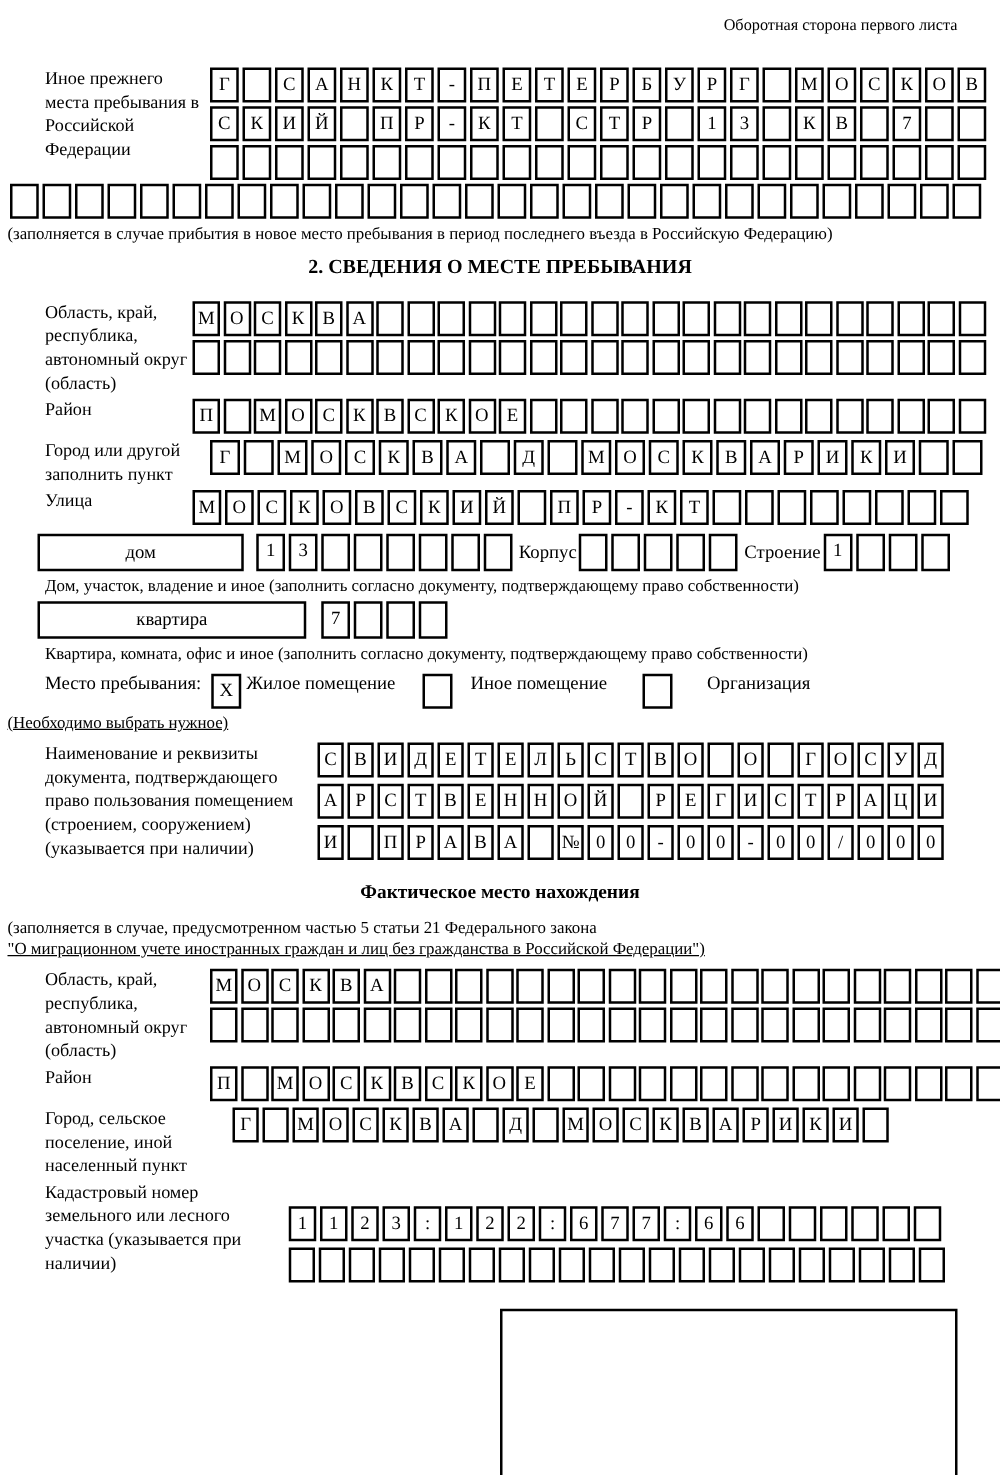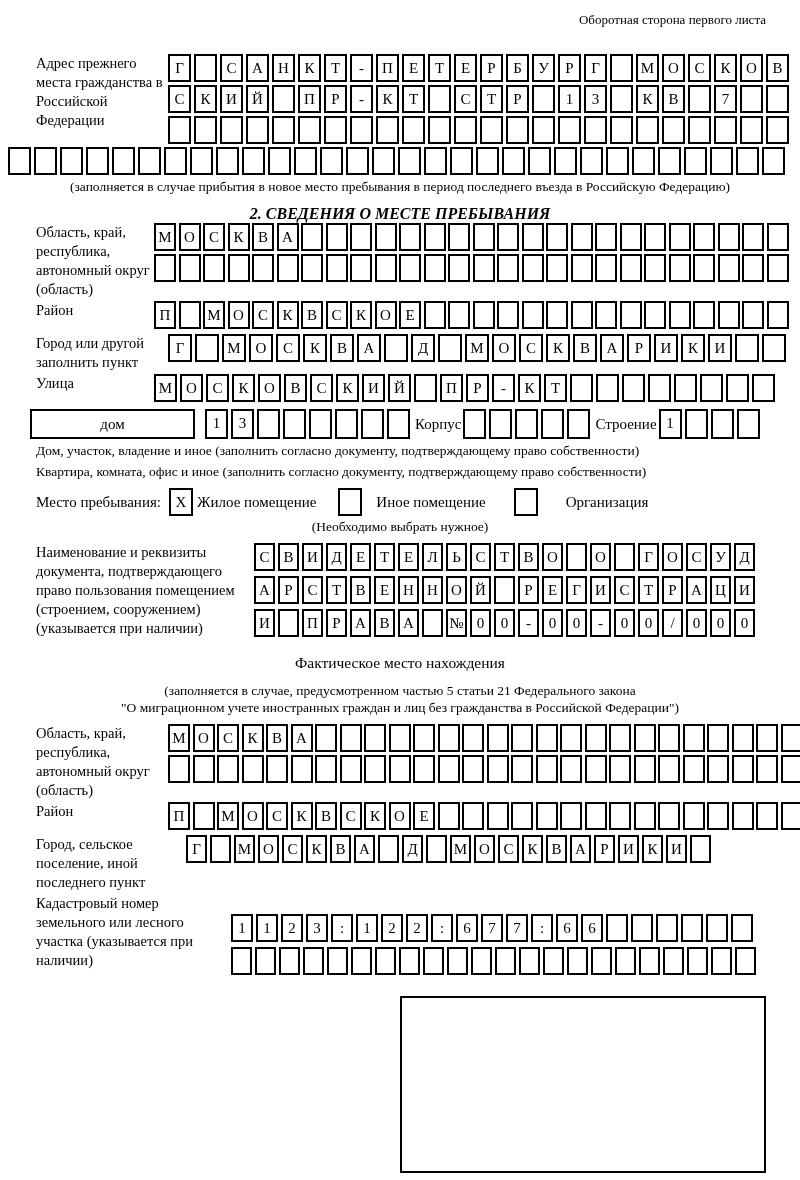--- a/index.html
+++ b/index.html
@@ -25,49 +25,49 @@
   .g24{--w:23px;--g:3px;}
   .g30{--w:23px;--g:3px;margin-left:-28px;}
   .g26{--w:22px;--g:2.5px;}
   .g23{--w:24px;--g:3px;}
   .gdoc{--w:21px;--g:3px;}
   .ghouse{--w:23px;--g:3px;}
   .gcad{--w:22px;--g:3px;}
   .g22{--w:21px;--g:3px;}
 
   .note{font-size:13.5px;line-height:17px;}
-  .note-center{text-align:center;margin-left:-30px;}
-  .sec-title{text-align:center;font-weight:bold;font-size:16px;margin:10px 0 0 -30px;font-style:italic;}
-  .sub-title{text-align:center;font-weight:normal;font-size:15.5px;margin:14px 0 10px -30px;}
+  .note-center{margin-left:-30px;}
+  .sec-title{text-align:center;font-weight:bold;font-size:16px;margin:10px 0 18px -30px;}
+  .sub-title{text-align:center;font-weight:bold;font-size:15.5px;margin:14px 0 10px -30px;}
 
   .wide-box{box-sizing:border-box;border:2px solid #000;height:30px;
             text-align:center;font-size:15px;line-height:26px;background:#fff;}
   .house-box{width:165px;margin-left:-6px;margin-right:10px;}
   .apt-box{width:215px;margin-left:-6px;margin-right:12px;}
   .inline-lbl{font-size:15px;line-height:30px;margin:0 2px;}
 
-  .chk-row{display:flex;align-items:center;margin:8px 0 2px 0;font-size:15px;}
+  .chk-row{display:flex;align-items:flex-start;margin:8px 0 2px 0;font-size:15px;}
   .chkbox{box-sizing:border-box;display:inline-block;width:24px;height:28px;
           border:2px solid #000;text-align:center;font-size:15px;line-height:24px;}
 
   .stamp-wrap{margin-top:18px;margin-left:356px;width:380px;}
   .stamp-box{box-sizing:border-box;width:366px;height:177px;border:2px solid #000;margin-left:8px;}
 
-  .mb4{margin-bottom:4px;} .mb6{margin-bottom:6px;} .mb8{margin-bottom:8px;}
+  .mb4{margin-bottom:4px;} .mb6{margin-bottom:6px;} .mb8{margin-bottom:8px;text-decoration:underline;}
   .mt2{margin-top:2px;} .mt4{margin-top:4px;} .mt6{margin-top:6px;}
 </style>
 </head>
 <body>
 
 <div class="page">
 
   <div class="hdr">Оборотная сторона первого листа</div>
 
   <div class="frow">
-    <div class="lbl lbl-w132">Адрес прежнего места гражданства в Российской Федерации</div>
+    <div class="lbl lbl-w132">Иное прежнего места пребывания в Российской Федерации</div>
     <div>
       <div class="cells g24"><span class="cell">Г</span><span class="cell">&nbsp;</span><span class="cell">С</span><span class="cell">А</span><span class="cell">Н</span><span class="cell">К</span><span class="cell">Т</span><span class="cell">-</span><span class="cell">П</span><span class="cell">Е</span><span class="cell">Т</span><span class="cell">Е</span><span class="cell">Р</span><span class="cell">Б</span><span class="cell">У</span><span class="cell">Р</span><span class="cell">Г</span><span class="cell">&nbsp;</span><span class="cell">М</span><span class="cell">О</span><span class="cell">С</span><span class="cell">К</span><span class="cell">О</span><span class="cell">В</span></div>
       <div class="cells g24"><span class="cell">С</span><span class="cell">К</span><span class="cell">И</span><span class="cell">Й</span><span class="cell">&nbsp;</span><span class="cell">П</span><span class="cell">Р</span><span class="cell">-</span><span class="cell">К</span><span class="cell">Т</span><span class="cell">&nbsp;</span><span class="cell">С</span><span class="cell">Т</span><span class="cell">Р</span><span class="cell">&nbsp;</span><span class="cell">1</span><span class="cell">3</span><span class="cell">&nbsp;</span><span class="cell">К</span><span class="cell">В</span><span class="cell">&nbsp;</span><span class="cell">7</span><span class="cell">&nbsp;</span><span class="cell">&nbsp;</span></div>
       <div class="cells g24"><span class="cell">&nbsp;</span><span class="cell">&nbsp;</span><span class="cell">&nbsp;</span><span class="cell">&nbsp;</span><span class="cell">&nbsp;</span><span class="cell">&nbsp;</span><span class="cell">&nbsp;</span><span class="cell">&nbsp;</span><span class="cell">&nbsp;</span><span class="cell">&nbsp;</span><span class="cell">&nbsp;</span><span class="cell">&nbsp;</span><span class="cell">&nbsp;</span><span class="cell">&nbsp;</span><span class="cell">&nbsp;</span><span class="cell">&nbsp;</span><span class="cell">&nbsp;</span><span class="cell">&nbsp;</span><span class="cell">&nbsp;</span><span class="cell">&nbsp;</span><span class="cell">&nbsp;</span><span class="cell">&nbsp;</span><span class="cell">&nbsp;</span><span class="cell">&nbsp;</span></div>
     </div>
   </div>
   <div class="cells g30"><span class="cell">&nbsp;</span><span class="cell">&nbsp;</span><span class="cell">&nbsp;</span><span class="cell">&nbsp;</span><span class="cell">&nbsp;</span><span class="cell">&nbsp;</span><span class="cell">&nbsp;</span><span class="cell">&nbsp;</span><span class="cell">&nbsp;</span><span class="cell">&nbsp;</span><span class="cell">&nbsp;</span><span class="cell">&nbsp;</span><span class="cell">&nbsp;</span><span class="cell">&nbsp;</span><span class="cell">&nbsp;</span><span class="cell">&nbsp;</span><span class="cell">&nbsp;</span><span class="cell">&nbsp;</span><span class="cell">&nbsp;</span><span class="cell">&nbsp;</span><span class="cell">&nbsp;</span><span class="cell">&nbsp;</span><span class="cell">&nbsp;</span><span class="cell">&nbsp;</span><span class="cell">&nbsp;</span><span class="cell">&nbsp;</span><span class="cell">&nbsp;</span><span class="cell">&nbsp;</span><span class="cell">&nbsp;</span><span class="cell">&nbsp;</span></div>
   <div class="note note-center mb6">(заполняется в случае прибытия в новое место пребывания в период последнего въезда в Российскую Федерацию)</div>
 
   <div class="sec-title">2. СВЕДЕНИЯ О МЕСТЕ ПРЕБЫВАНИЯ</div>
@@ -98,20 +98,24 @@
   <div class="frow mt4">
     <div class="wide-box house-box">дом</div>
     <div class="cells ghouse" style="--h:30px"><span class="cell">1</span><span class="cell">3</span><span class="cell">&nbsp;</span><span class="cell">&nbsp;</span><span class="cell">&nbsp;</span><span class="cell">&nbsp;</span><span class="cell">&nbsp;</span><span class="cell">&nbsp;</span></div>
     <div class="inline-lbl">Корпус</div>
     <div class="cells ghouse" style="--h:30px"><span class="cell">&nbsp;</span><span class="cell">&nbsp;</span><span class="cell">&nbsp;</span><span class="cell">&nbsp;</span><span class="cell">&nbsp;</span></div>
     <div class="inline-lbl">Строение</div>
     <div class="cells ghouse" style="--h:30px"><span class="cell">1</span><span class="cell">&nbsp;</span><span class="cell">&nbsp;</span><span class="cell">&nbsp;</span></div>
   </div>
   <div class="note mb4">Дом, участок, владение и иное (заполнить согласно документу, подтверждающему право собственности)</div>
 
+  <div class="frow mt2">
+    <div class="wide-box apt-box">квартира</div>
+    <div class="cells ghouse" style="--h:30px"><span class="cell">7</span><span class="cell">&nbsp;</span><span class="cell">&nbsp;</span><span class="cell">&nbsp;</span></div>
+  </div>
   <div class="note mb4">Квартира, комната, офис и иное (заполнить согласно документу, подтверждающему право собственности)</div>
 
   <div class="chk-row">
     <span>Место пребывания:</span>
     <span class="chkbox" style="margin-left:8px">X</span>
     <span style="margin-left:4px">Жилое помещение</span>
     <span class="chkbox" style="margin-left:22px"></span>
     <span style="margin-left:14px">Иное помещение</span>
     <span class="chkbox" style="margin-left:28px"></span>
     <span style="margin-left:28px">Организация</span>
@@ -138,21 +142,21 @@
       <div class="cells g26"><span class="cell">&nbsp;</span><span class="cell">&nbsp;</span><span class="cell">&nbsp;</span><span class="cell">&nbsp;</span><span class="cell">&nbsp;</span><span class="cell">&nbsp;</span><span class="cell">&nbsp;</span><span class="cell">&nbsp;</span><span class="cell">&nbsp;</span><span class="cell">&nbsp;</span><span class="cell">&nbsp;</span><span class="cell">&nbsp;</span><span class="cell">&nbsp;</span><span class="cell">&nbsp;</span><span class="cell">&nbsp;</span><span class="cell">&nbsp;</span><span class="cell">&nbsp;</span><span class="cell">&nbsp;</span><span class="cell">&nbsp;</span><span class="cell">&nbsp;</span><span class="cell">&nbsp;</span><span class="cell">&nbsp;</span><span class="cell">&nbsp;</span><span class="cell">&nbsp;</span><span class="cell">&nbsp;</span><span class="cell">&nbsp;</span></div>
     </div>
   </div>
 
   <div class="frow mt2">
     <div class="lbl lbl-w132">Район</div>
     <div class="cells g26"><span class="cell">П</span><span class="cell">&nbsp;</span><span class="cell">М</span><span class="cell">О</span><span class="cell">С</span><span class="cell">К</span><span class="cell">В</span><span class="cell">С</span><span class="cell">К</span><span class="cell">О</span><span class="cell">Е</span><span class="cell">&nbsp;</span><span class="cell">&nbsp;</span><span class="cell">&nbsp;</span><span class="cell">&nbsp;</span><span class="cell">&nbsp;</span><span class="cell">&nbsp;</span><span class="cell">&nbsp;</span><span class="cell">&nbsp;</span><span class="cell">&nbsp;</span><span class="cell">&nbsp;</span><span class="cell">&nbsp;</span><span class="cell">&nbsp;</span><span class="cell">&nbsp;</span><span class="cell">&nbsp;</span><span class="cell">&nbsp;</span></div>
   </div>
 
   <div class="frow mt2">
-    <div class="lbl lbl-w150">Город, сельское поселение, иной последнего пункт</div>
+    <div class="lbl lbl-w150">Город, сельское поселение, иной населенный пункт</div>
     <div class="cells g22"><span class="cell">Г</span><span class="cell">&nbsp;</span><span class="cell">М</span><span class="cell">О</span><span class="cell">С</span><span class="cell">К</span><span class="cell">В</span><span class="cell">А</span><span class="cell">&nbsp;</span><span class="cell">Д</span><span class="cell">&nbsp;</span><span class="cell">М</span><span class="cell">О</span><span class="cell">С</span><span class="cell">К</span><span class="cell">В</span><span class="cell">А</span><span class="cell">Р</span><span class="cell">И</span><span class="cell">К</span><span class="cell">И</span><span class="cell">&nbsp;</span></div>
   </div>
 
   <div class="frow mt2">
     <div class="lbl lbl-w195">Кадастровый номер земельного или лесного участка (указывается при наличии)</div>
     <div style="padding-top:20px;">
       <div class="cells gcad" style="margin-bottom:5px"><span class="cell">1</span><span class="cell">1</span><span class="cell">2</span><span class="cell">3</span><span class="cell">:</span><span class="cell">1</span><span class="cell">2</span><span class="cell">2</span><span class="cell">:</span><span class="cell">6</span><span class="cell">7</span><span class="cell">7</span><span class="cell">:</span><span class="cell">6</span><span class="cell">6</span><span class="cell">&nbsp;</span><span class="cell">&nbsp;</span><span class="cell">&nbsp;</span><span class="cell">&nbsp;</span><span class="cell">&nbsp;</span><span class="cell">&nbsp;</span></div>
       <div class="cells g22"><span class="cell">&nbsp;</span><span class="cell">&nbsp;</span><span class="cell">&nbsp;</span><span class="cell">&nbsp;</span><span class="cell">&nbsp;</span><span class="cell">&nbsp;</span><span class="cell">&nbsp;</span><span class="cell">&nbsp;</span><span class="cell">&nbsp;</span><span class="cell">&nbsp;</span><span class="cell">&nbsp;</span><span class="cell">&nbsp;</span><span class="cell">&nbsp;</span><span class="cell">&nbsp;</span><span class="cell">&nbsp;</span><span class="cell">&nbsp;</span><span class="cell">&nbsp;</span><span class="cell">&nbsp;</span><span class="cell">&nbsp;</span><span class="cell">&nbsp;</span><span class="cell">&nbsp;</span><span class="cell">&nbsp;</span></div>
     </div>
   </div>

